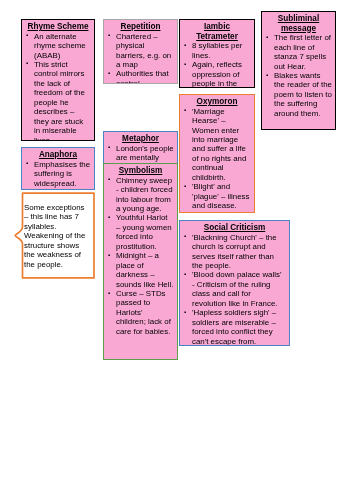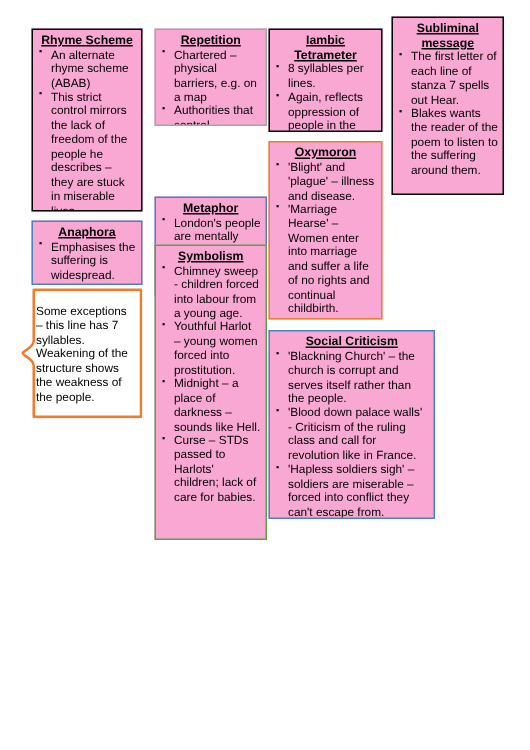--- a/index.html
+++ b/index.html
@@ -160,22 +160,22 @@
     <div class="title">Iambic Tetrameter</div>
     <ul class="bullets">
       <li>8 syllables per lines.</li>
       <li>Again, reflects oppression of people in the poem.</li>
     </ul>
   </div>
 
   <div class="card b-orange" style="left:179px; top:94px; width:76px; height:119px;">
     <div class="title">Oxymoron</div>
     <ul class="bullets">
+      <li>'Marriage Hearse' – Women enter into marriage and suffer a life of no rights and continual childbirth.</li>
       <li>'Blight' and 'plague' – illness and disease.</li>
-      <li>'Marriage Hearse' – Women enter into marriage and suffer a life of no rights and continual childbirth.</li>
     </ul>
   </div>
 
   <div class="card b-blue" style="left:179px; top:220px; width:111px; height:126px;">
     <div class="title">Social Criticism</div>
     <ul class="bullets">
       <li>'Blackning Church' – the church is corrupt and serves itself rather than the people.</li>
       <li>'Blood down palace walls' -  Criticism of the ruling class and call for revolution like in France.</li>
       <li>'Hapless soldiers sigh' – soldiers are miserable – forced into conflict they can't escape from.</li>
     </ul>

